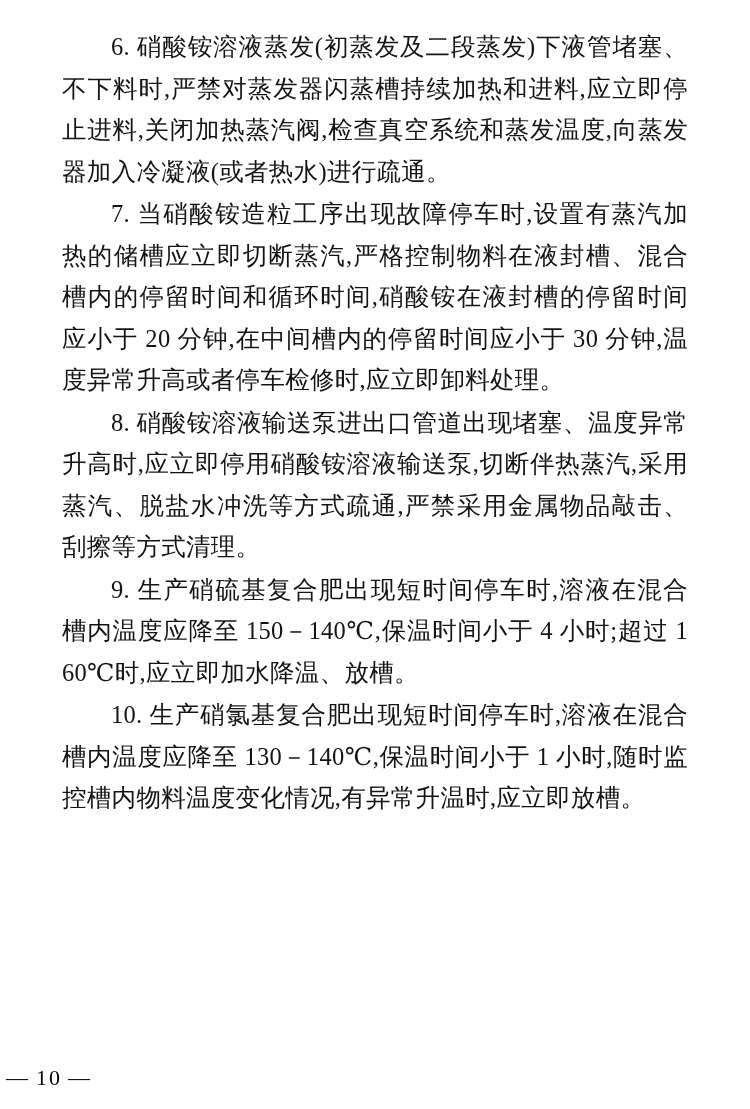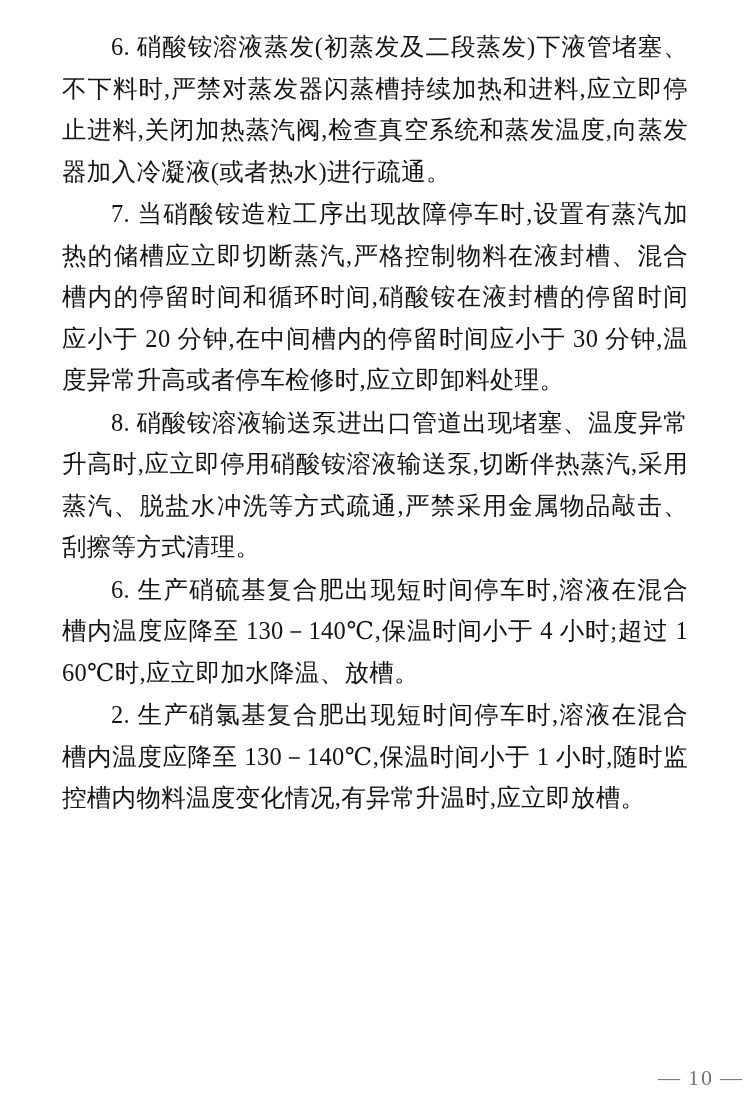--- a/index.html
+++ b/index.html
@@ -37,41 +37,41 @@
     letter-spacing: 0.3px;
     word-break: break-all;
     font-family: "Liberation Serif", "DejaVu Serif", serif;
     color: #141414;
   }
   .footer {
     position: absolute;
     left: 0;
     right: 0;
     bottom: 18px;
-    text-align: right;
+    text-align: left;
     font-size: 22px;
     letter-spacing: 2px;
-    color: #737373;
+    color: #000000;
     font-family: "Liberation Serif", "DejaVu Serif", serif;
   }
   .footer .dash {
     display: inline-block;
     padding: 0 6px;
   }
 </style>
 </head>
 <body>
 
 <div class="page">
 
   <div class="body-text">
     <p class="para">6. 硝酸铵溶液蒸发(初蒸发及二段蒸发)下液管堵塞、不下料时,严禁对蒸发器闪蒸槽持续加热和进料,应立即停止进料,关闭加热蒸汽阀,检查真空系统和蒸发温度,向蒸发器加入冷凝液(或者热水)进行疏通。</p>
     <p class="para">7. 当硝酸铵造粒工序出现故障停车时,设置有蒸汽加热的储槽应立即切断蒸汽,严格控制物料在液封槽、混合槽内的停留时间和循环时间,硝酸铵在液封槽的停留时间应小于 20 分钟,在中间槽内的停留时间应小于 30 分钟,温度异常升高或者停车检修时,应立即卸料处理。</p>
     <p class="para">8. 硝酸铵溶液输送泵进出口管道出现堵塞、温度异常升高时,应立即停用硝酸铵溶液输送泵,切断伴热蒸汽,采用蒸汽、脱盐水冲洗等方式疏通,严禁采用金属物品敲击、刮擦等方式清理。</p>
-    <p class="para">6. 生产硝硫基复合肥出现短时间停车时,溶液在混合槽内温度应降至 130－140℃,保温时间小于 4 小时;超过 160℃时,应立即加水降温、放槽。</p>
-    <p class="para">2. 生产硝氯基复合肥出现短时间停车时,溶液在混合槽内温度应降至 130－140℃,保温时间小于 1 小时,随时监控槽内物料温度变化情况,有异常升温时,应立即放槽。</p>
+    <p class="para">9. 生产硝硫基复合肥出现短时间停车时,溶液在混合槽内温度应降至 150－140℃,保温时间小于 4 小时;超过 160℃时,应立即加水降温、放槽。</p>
+    <p class="para">10. 生产硝氯基复合肥出现短时间停车时,溶液在混合槽内温度应降至 130－140℃,保温时间小于 1 小时,随时监控槽内物料温度变化情况,有异常升温时,应立即放槽。</p>
   </div>
 
   <div class="footer">
     <span class="dash">—</span><span>10</span><span class="dash">—</span>
   </div>
 
 </div>
 
 </body></html>

